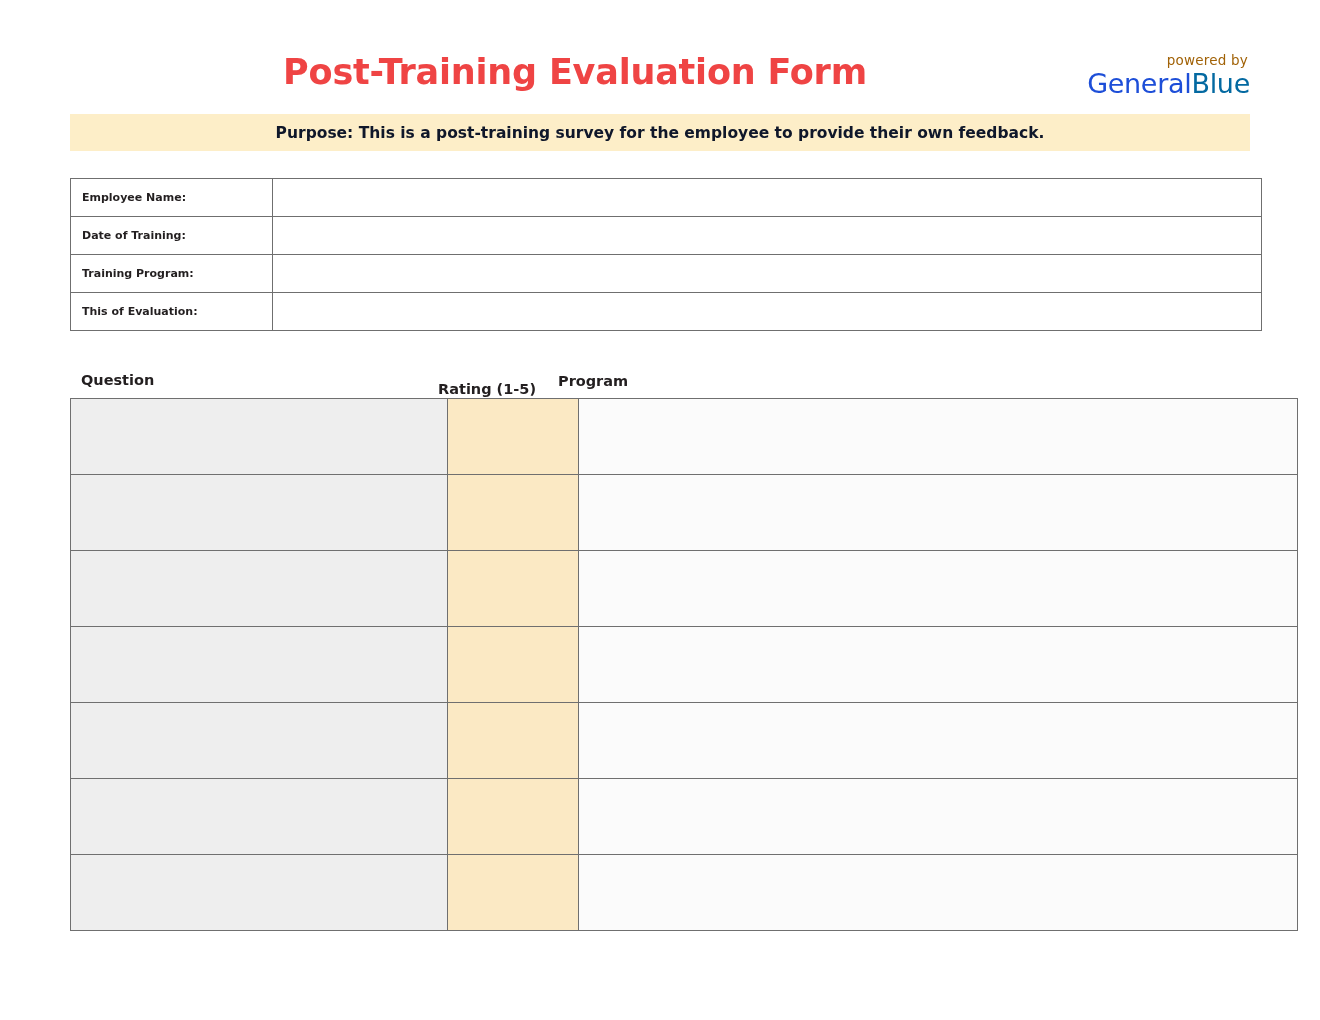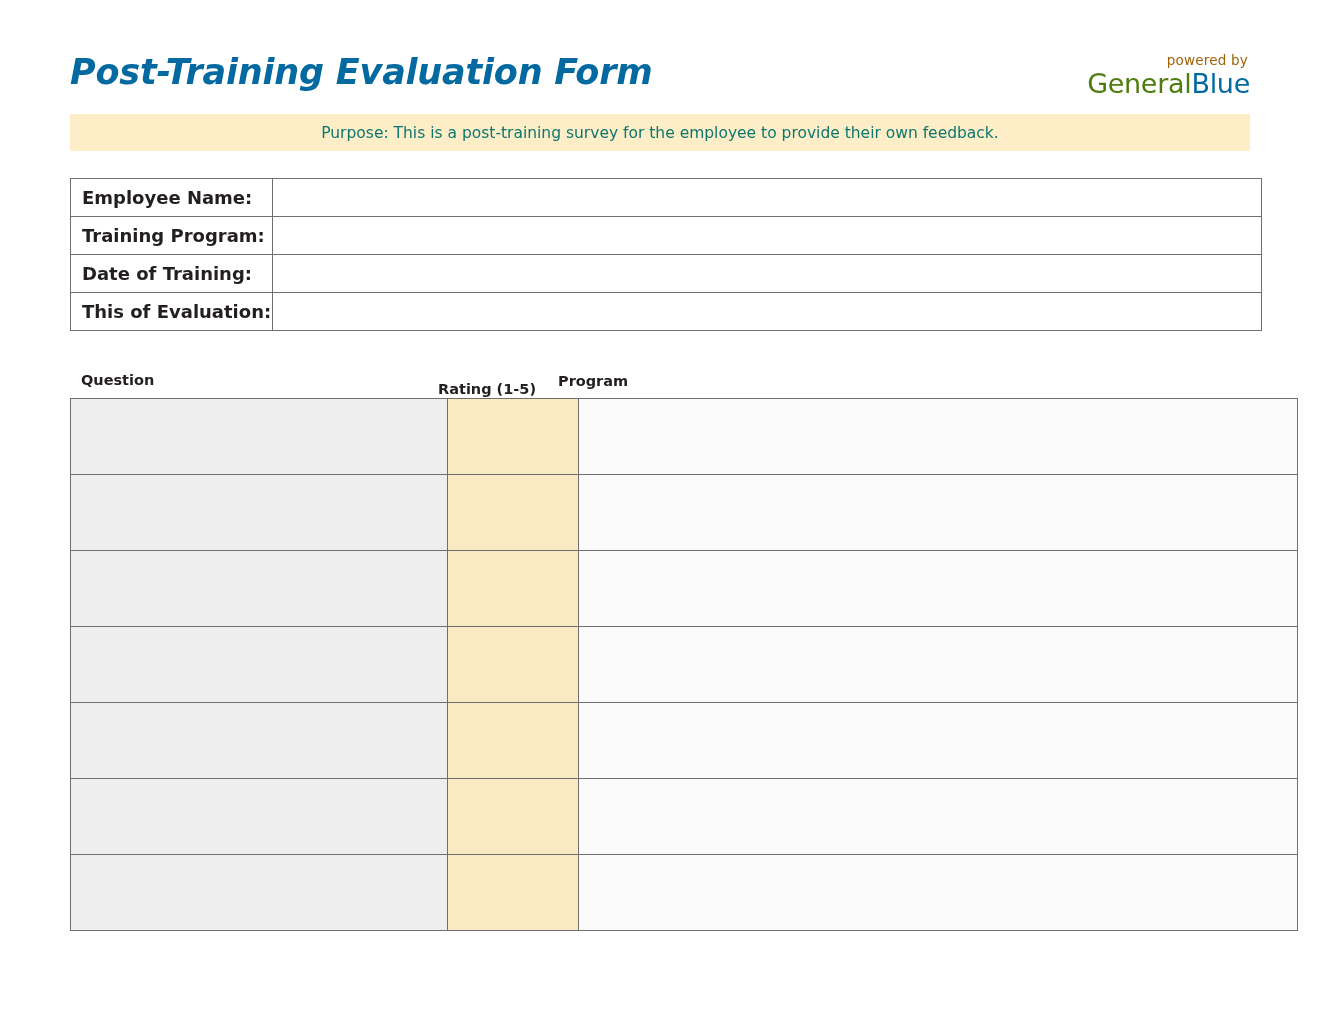--- a/index.html
+++ b/index.html
@@ -30,26 +30,26 @@
     left: 70px;
     top: 52px;
     width: 1180px;
     height: 62px;
   }
   .doc-title {
     position: absolute;
     left: 0;
     top: 0;
     width: 1010px;
+    text-align: center;
     font-size: 35px;
     font-weight: bold;
     letter-spacing: -0.2px;
-    color: #0369a1;
-    white-space: nowrap;
-    font-style: italic;
+    color: #ef4444;
+    white-space: nowrap;
   }
   .brand {
     position: absolute;
     right: 0;
     top: 0;
     width: 200px;
     text-align: right;
   }
   .brand-powered {
     font-size: 13.5px;
@@ -57,56 +57,56 @@
     letter-spacing: 0.2px;
     line-height: 16px;
     padding-right: 2px;
   }
   .brand-name {
     font-size: 27px;
     line-height: 32px;
     letter-spacing: -0.3px;
     white-space: nowrap;
   }
-  .brand-general { color: #4d7c0f; }
+  .brand-general { color: #1d4ed8; }
   .brand-blue { color: #0369a1; }
 
   
   .purpose-banner {
     position: absolute;
     left: 70px;
     top: 114px;
     width: 1180px;
     height: 37px;
     background: #fdeec8;
     display: flex;
     align-items: center;
     justify-content: center;
   }
   .purpose-text {
     font-size: 15.5px;
-    font-weight: normal;
-    color: #0f766e;
+    font-weight: bold;
+    color: #0f172a;
     white-space: nowrap;
   }
 
   
   .info-table {
     position: absolute;
     left: 70px;
     top: 178px;
     width: 1180px;
     border-collapse: collapse;
     table-layout: fixed;
   }
   .info-table td {
     border: 1px solid #6f6f6f;
     height: 37px;
     padding: 0 0 0 11px;
-    font-size: 18px;
+    font-size: 11px;
     font-weight: bold;
     color: #231f20;
     vertical-align: middle;
     background: #ffffff;
   }
   .info-table td.label { width: 190px; }
   .info-table td.value { width: 988px; padding: 0; }
 
   
   .col-heads {
@@ -174,25 +174,25 @@
     <div class="purpose-text">Purpose: This is a post-training survey for the employee to provide their own feedback.</div>
   </div>
 
   <table class="info-table">
     <tbody>
       <tr>
         <td class="label">Employee Name:</td>
         <td class="value"></td>
       </tr>
       <tr>
+        <td class="label">Date of Training:</td>
+        <td class="value"></td>
+      </tr>
+      <tr>
         <td class="label">Training Program:</td>
-        <td class="value"></td>
-      </tr>
-      <tr>
-        <td class="label">Date of Training:</td>
         <td class="value"></td>
       </tr>
       <tr>
         <td class="label">This of Evaluation:</td>
         <td class="value"></td>
       </tr>
     </tbody>
   </table>
 
   <div class="col-heads">

